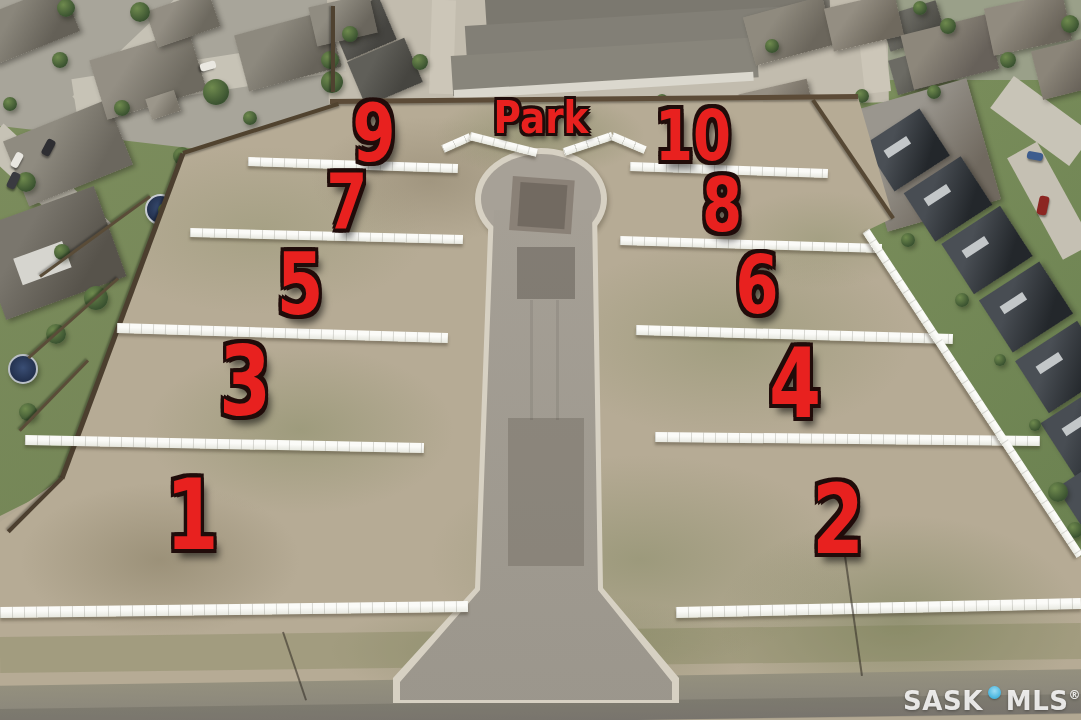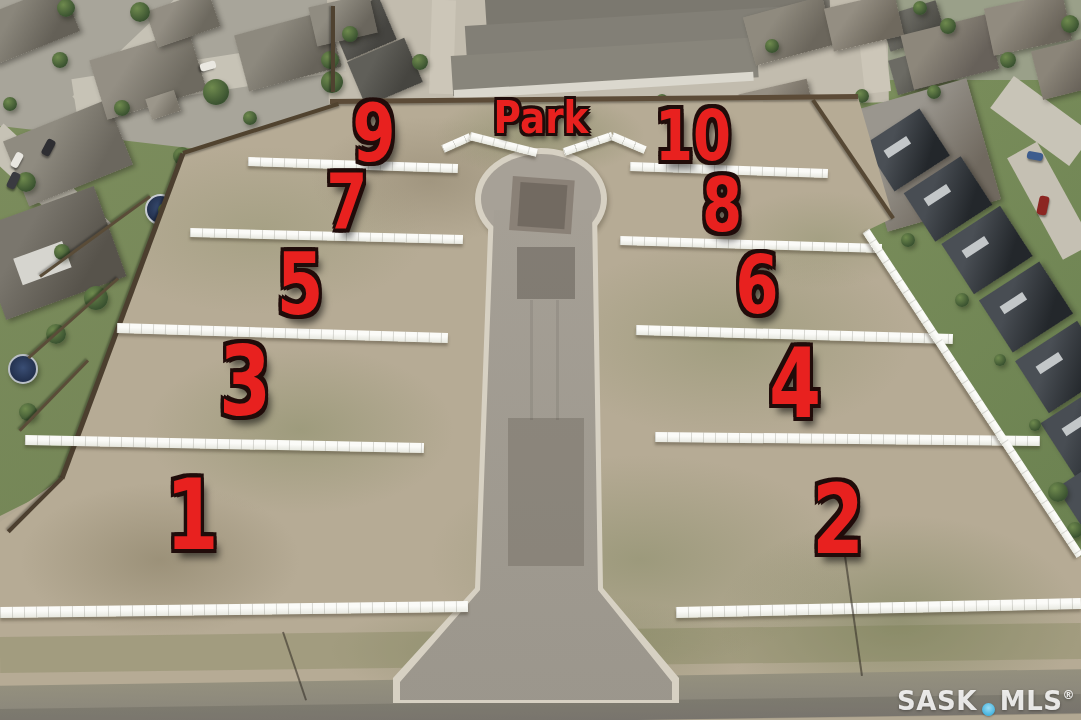--- a/index.html
+++ b/index.html
@@ -59,21 +59,21 @@
   .n10{left:693px;top:136px;font-size:70px}
   .park{
     left:541px;top:118px;font-size:44px;transform:translate(-50%,-50%) scaleX(.85);
     font-weight:bold;line-height:1;color:#e8211f;z-index:40;
     text-shadow:
       -3px -3px 0 #200c0a, 3px -3px 0 #200c0a, -3px 3px 0 #200c0a, 3px 3px 0 #200c0a,
       -3px 0 0 #200c0a, 3px 0 0 #200c0a, 0 -3px 0 #200c0a, 0 3px 0 #200c0a,
       5px 6px 6px rgba(0,0,0,.5);
   }
   .wm{
-    right:6px;bottom:4px;display:flex;align-items:flex-end;z-index:50;
+    right:0;bottom:4px;display:flex;align-items:flex-start;z-index:50;
     font-weight:bold;font-size:26px;color:rgba(255,255,255,.86);
     letter-spacing:.5px;text-shadow:0 1px 3px rgba(0,0,0,.35);
   }
   .wm-dot{position:static!important;width:13px;height:13px;border-radius:50%;
     background:radial-gradient(circle at 50% 38%,#9bdcf4,#3fb1dd 75%);margin:0 5px;box-shadow:0 1px 2px rgba(0,0,0,.3);}
   .wm-reg{position:static!important;font-size:12px;align-self:flex-start;margin-top:2px;}
 </style>
 </head>
 <body>
 

